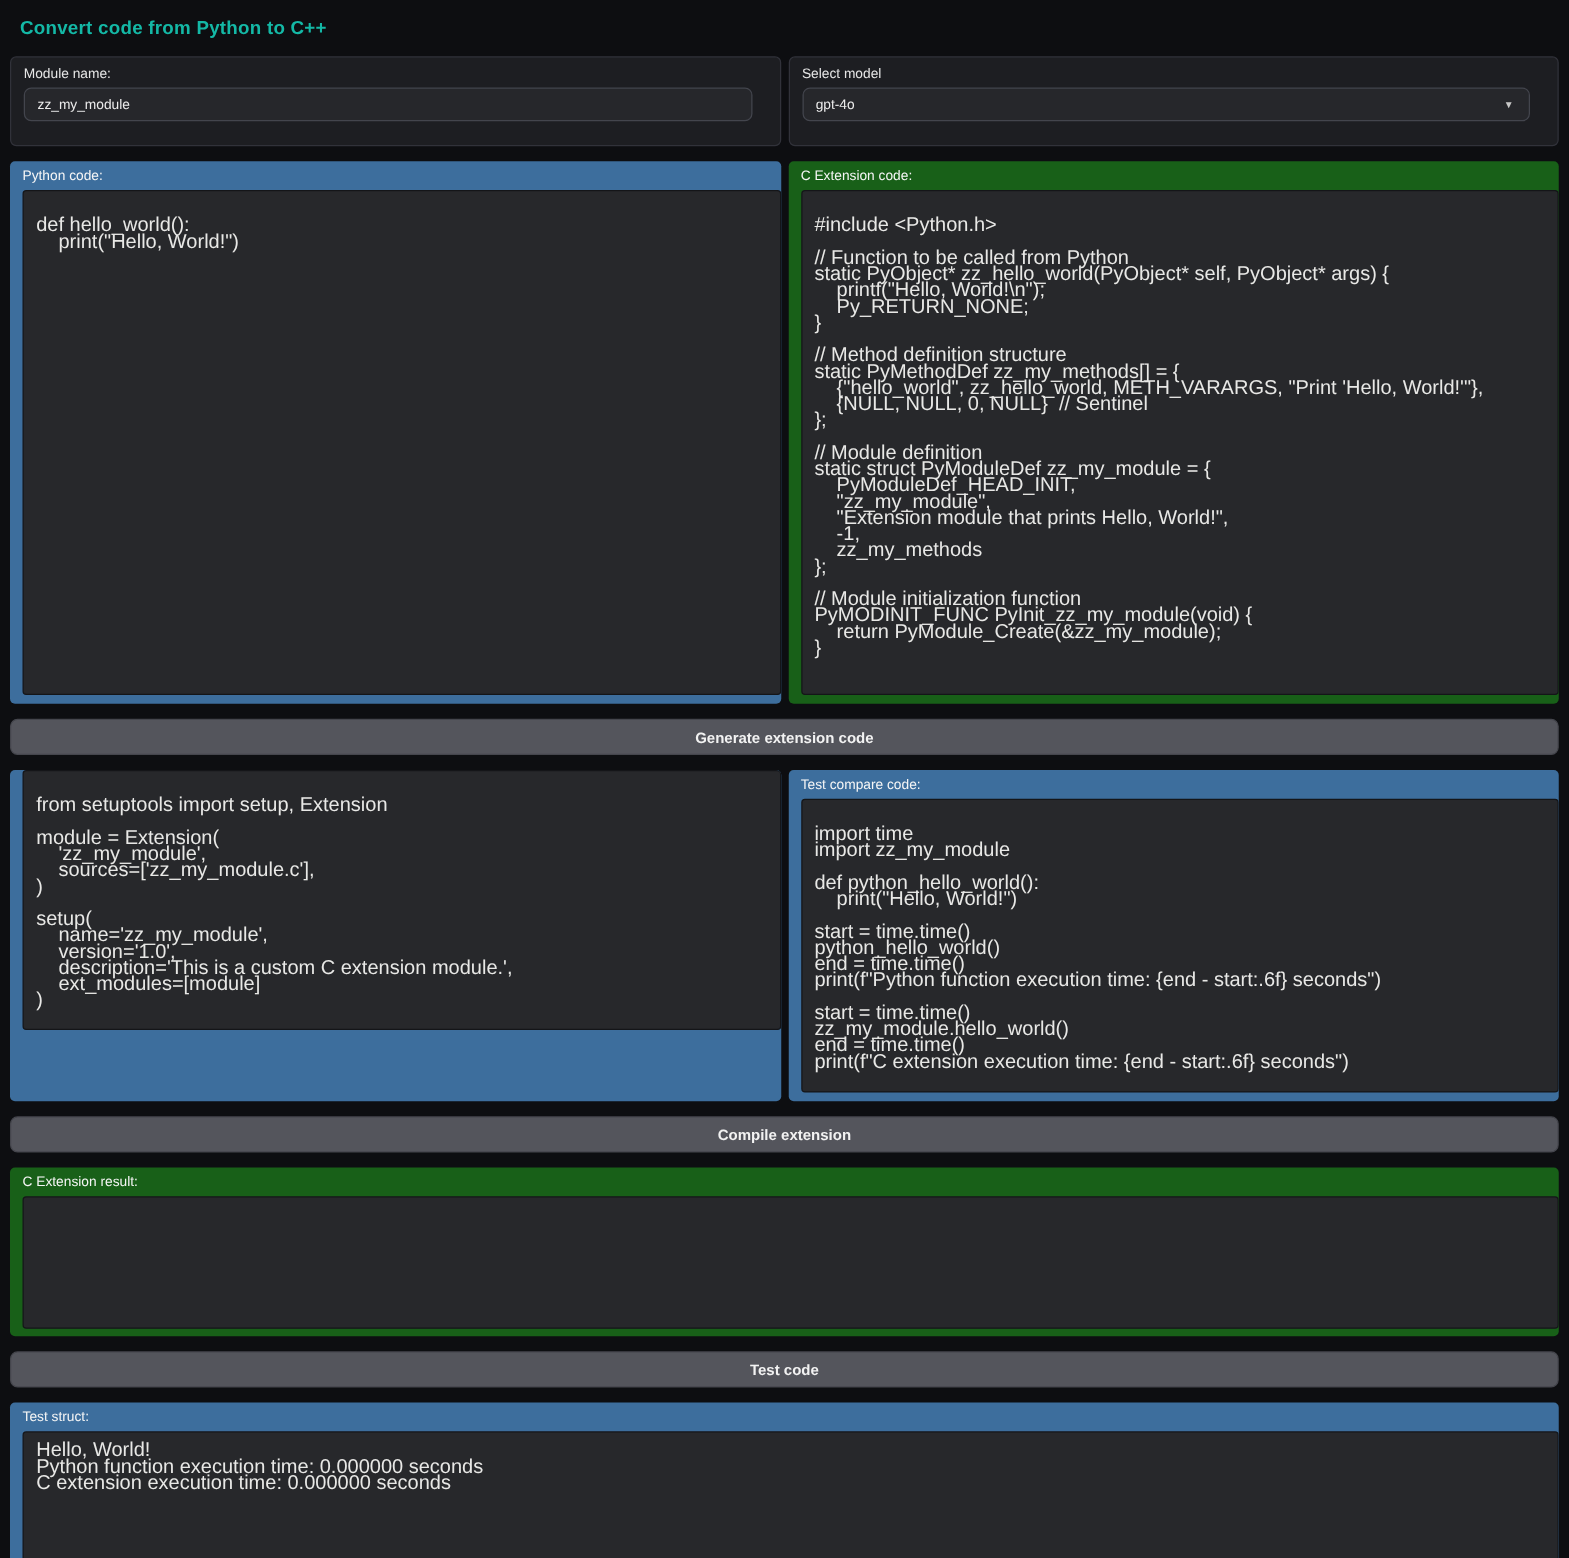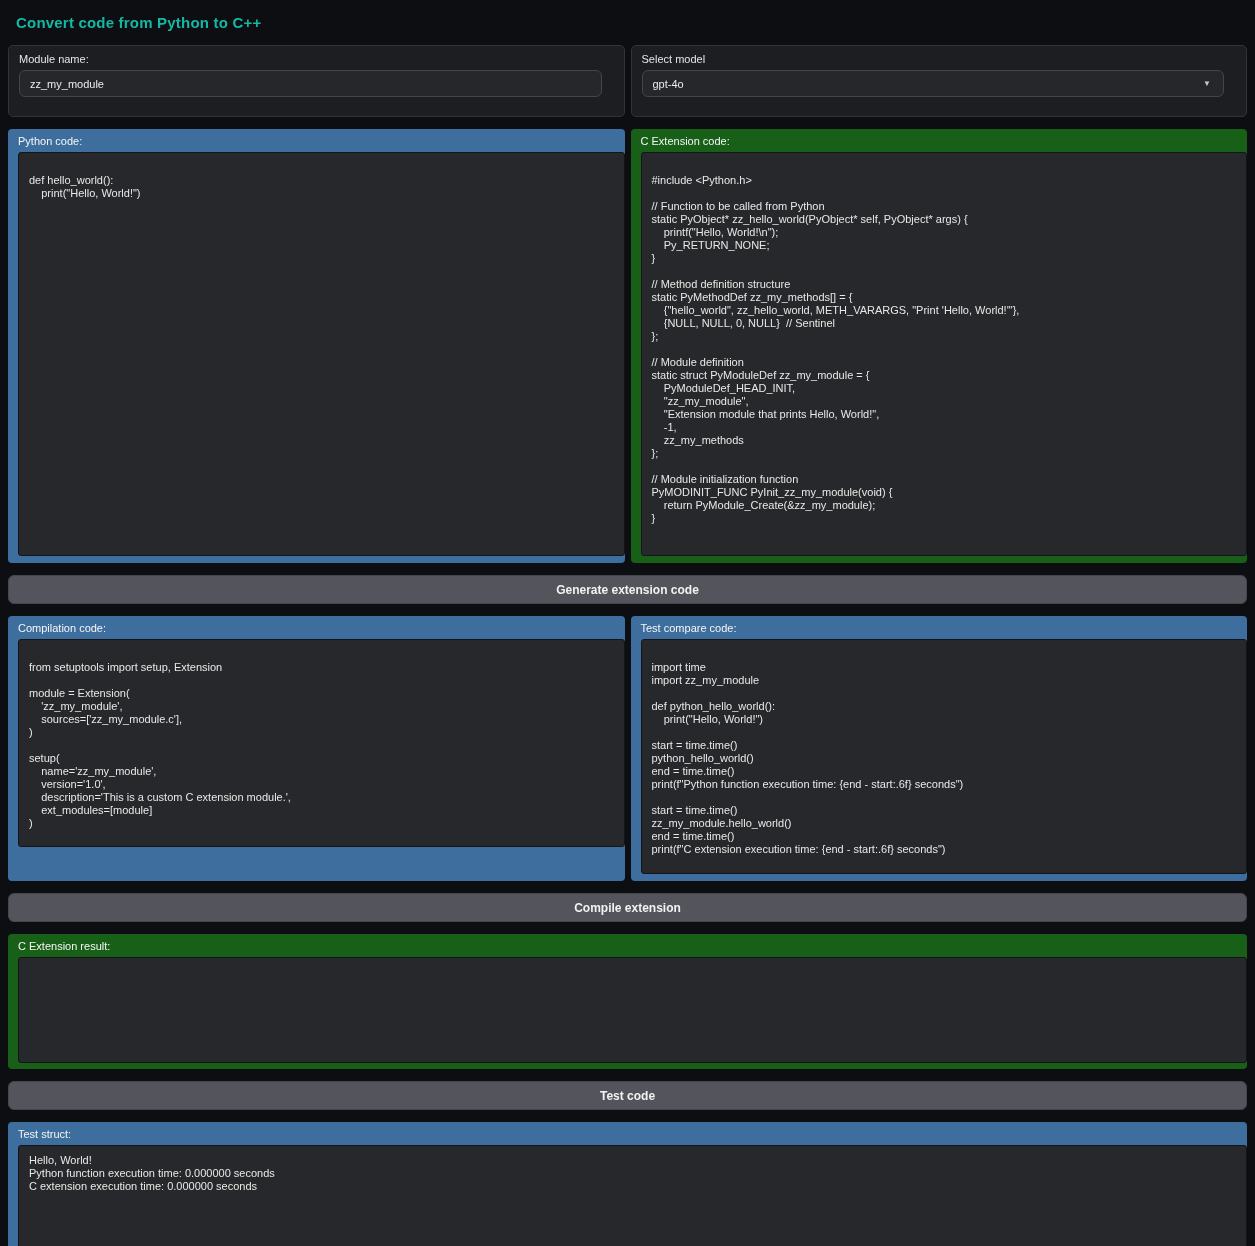--- a/index.html
+++ b/index.html
@@ -67,21 +67,21 @@
   .panel-label {
     font-size: 11px;
     color: #f6f6f6;
     padding: 6px 0 5px 0;
   }
   .code {
     background: #27282b;
     border: 1px solid #141518;
     border-radius: 3px;
     color: #e8e8e6;
-    font-size: 11px;
+    font-size: 16px;
     line-height: 13px;
     padding: 8px 10px;
     white-space: pre-wrap;
     overflow: hidden;
     width: 100%;
   }
   .h-main   { height: 434px; }
   .code-main{ height: 404px; }
   .h-mid    { height: 265px; }
   .code-compile { height: 208px; }
@@ -163,21 +163,20 @@
 PyMODINIT_FUNC PyInit_zz_my_module(void) {
     return PyModule_Create(&amp;zz_my_module);
 }</div>
     </section>
   </div>
 
   <button class="btn">Generate extension code</button>
 
   <div class="row">
     <section class="panel blue h-mid">
-      <div class="panel-label">Compilation code:</div>
       <div class="code code-compile">
 from setuptools import setup, Extension
 
 module = Extension(
     'zz_my_module',
     sources=['zz_my_module.c'],
 )
 
 setup(
     name='zz_my_module',

